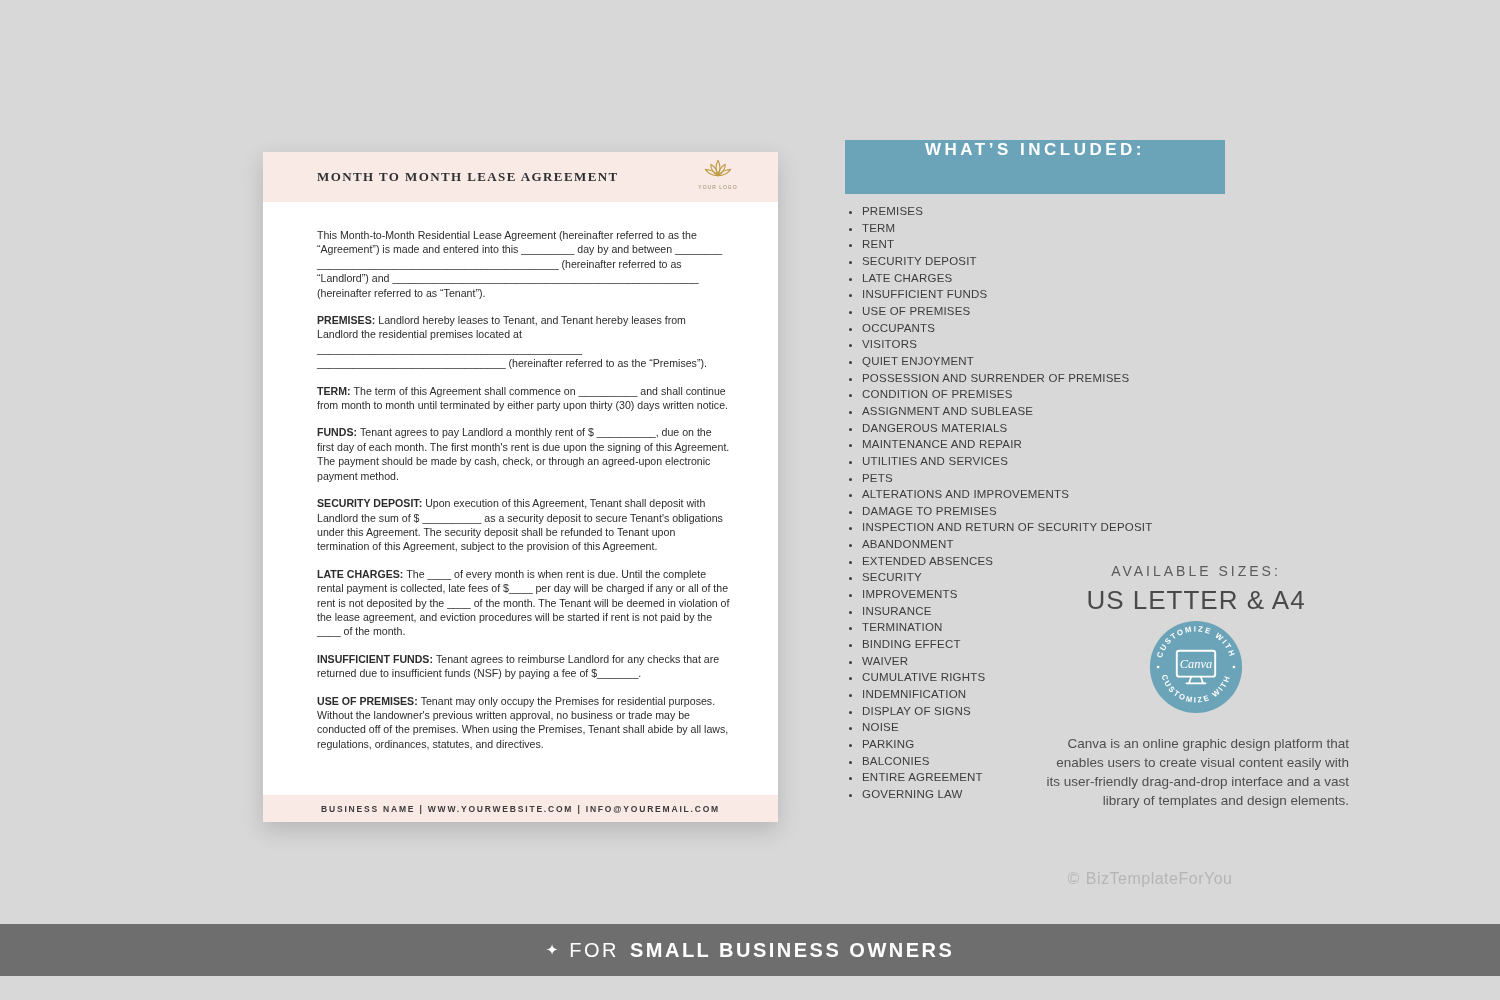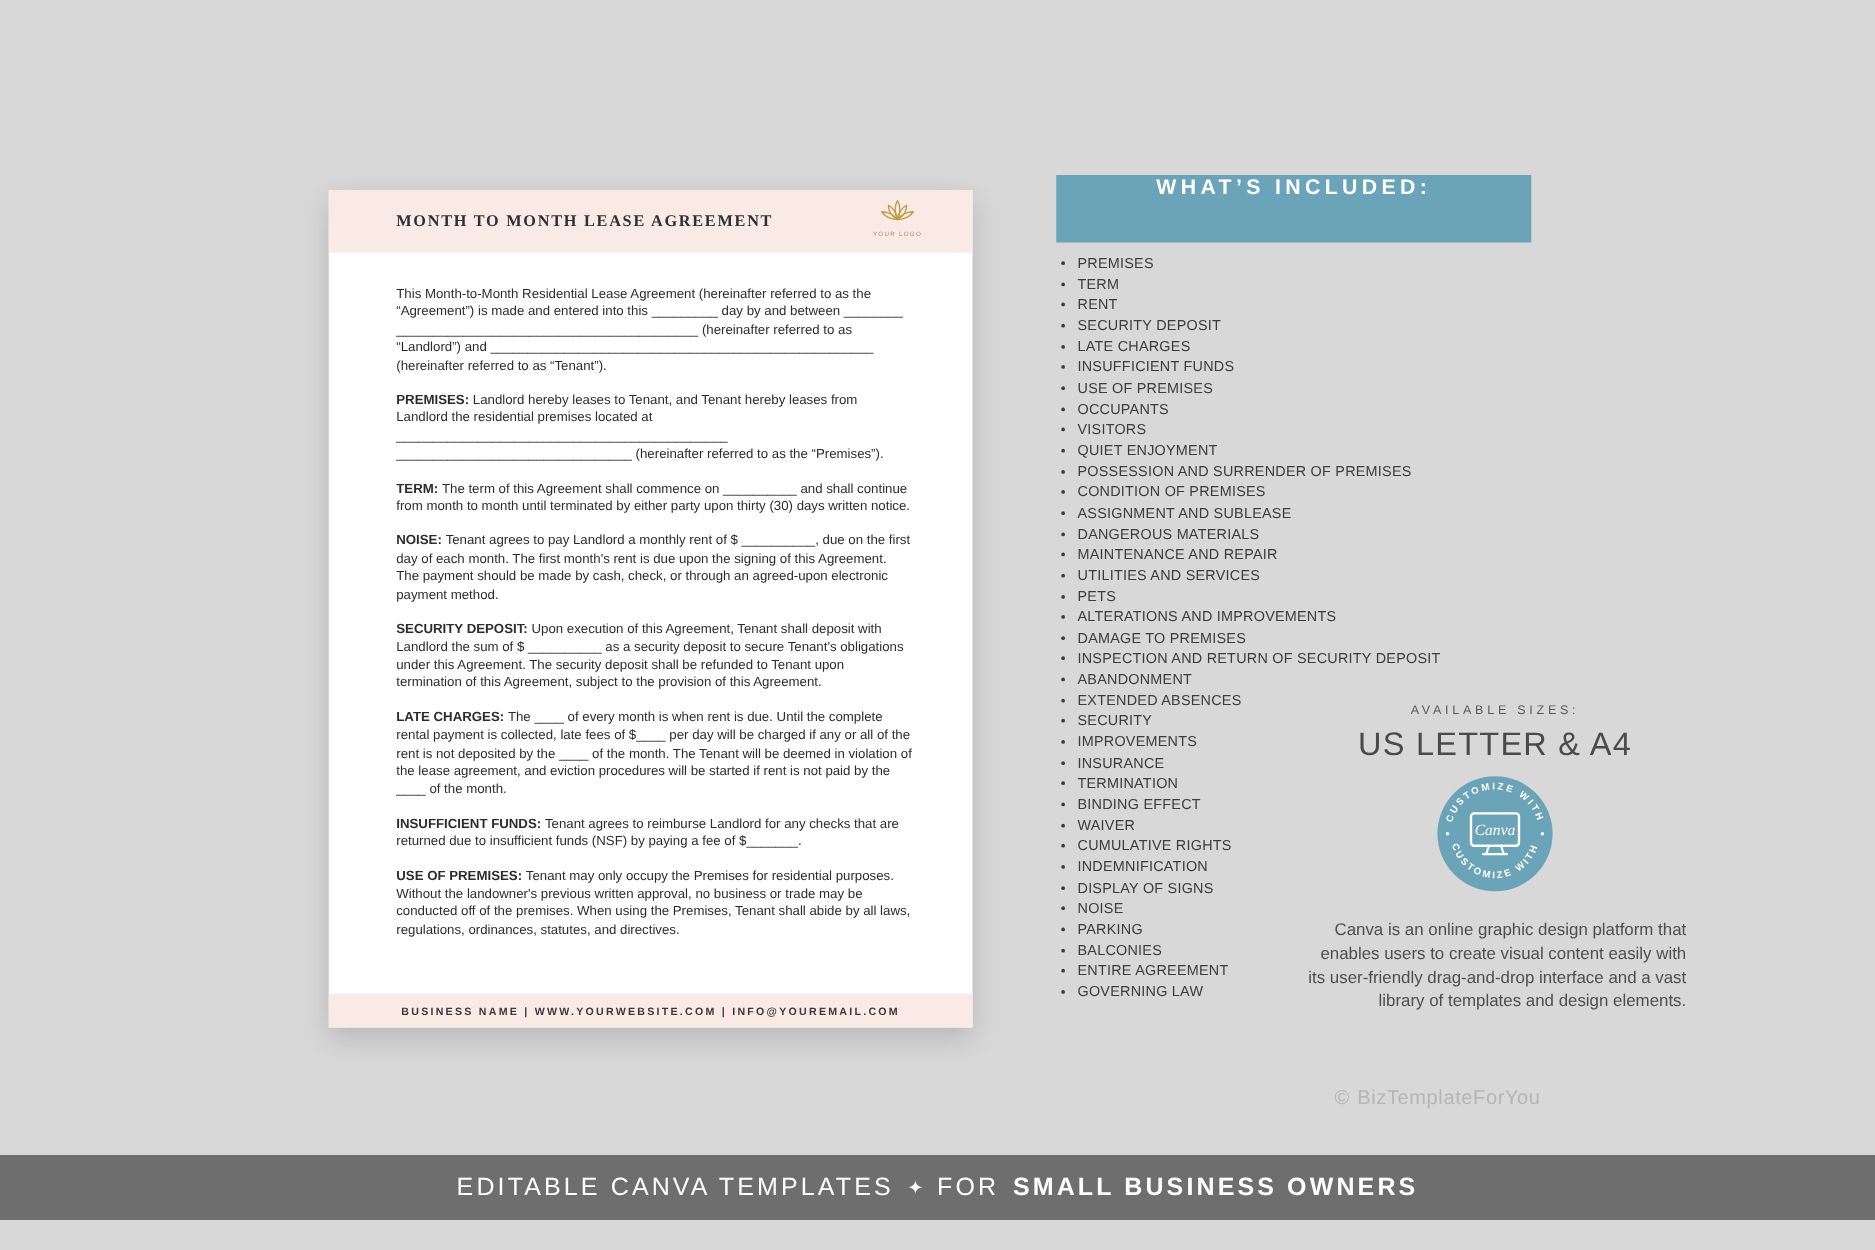--- a/index.html
+++ b/index.html
@@ -34,21 +34,21 @@
                   display:flex; align-items:flex-start; justify-content:center; }
   .included-bar span { color:#ffffff; font-size:17px; letter-spacing:3.5px; font-weight:bold; }
 
   .included-list { position:absolute; left:845px; top:203px; width:420px; }
   .included-list ul { list-style:disc; padding-left:17px; margin:0; }
   .included-list li { font-size:11.5px; line-height:16.65px; color:#3c3c3c; letter-spacing:0.2px; }
   .included-list li::marker { color:#3c3c3c; }
 
   
   .sizes { position:absolute; left:1046px; top:563px; width:300px; text-align:center; }
-  .sizes-label { font-size:10px; letter-spacing:3px; color:#5a5a5a; }
+  .sizes-label { font-size:14px; letter-spacing:3px; color:#5a5a5a; }
   .sizes-value { margin-top:6px; font-size:26px; font-weight:normal; color:#4a4a4a; letter-spacing:1px; }
 
   .badge-wrap { position:absolute; left:1148px; top:619px; width:96px; height:96px; }
   .arc-text { font-family:"Liberation Sans", sans-serif; font-size:8px; font-weight:bold;
               letter-spacing:2px; fill:#ffffff; }
   .canva-script { font-family:"Liberation Serif", serif; font-style:italic; font-size:13px; fill:#ffffff; }
 
   .about { position:absolute; left:1043px; top:734px; width:306px; text-align:right;
            font-size:13.5px; line-height:19px; color:#4e4e4e; }
 
@@ -82,21 +82,21 @@
           </g>
         </svg>
         <span class="doc-logo-label">YOUR LOGO</span>
       </div>
     </div>
 
     <div class="doc-body">
       <p><b></b><span>This Month-to-Month Residential Lease Agreement (hereinafter referred to as the “Agreement”) is made and entered into this _________ day by and between ________ _________________________________________ (hereinafter referred to as “Landlord”) and ____________________________________________________ (hereinafter referred to as “Tenant”).</span></p>
       <p><b>PREMISES:</b><span>Landlord hereby leases to Tenant, and Tenant hereby leases from Landlord the residential premises located at _____________________________________________ ________________________________ (hereinafter referred to as the “Premises”).</span></p>
       <p><b>TERM:</b><span>The term of this Agreement shall commence on __________ and shall continue from month to month until terminated by either party upon thirty (30) days written notice.</span></p>
-      <p><b>NOISE:</b><span>Tenant agrees to pay Landlord a monthly rent of $ __________, due on the first day of each month. The first month's rent is due upon the signing of this Agreement. The payment should be made by cash, check, or through an agreed-upon electronic payment method.</span></p>
+      <p><b>FUNDS:</b><span>Tenant agrees to pay Landlord a monthly rent of $ __________, due on the first day of each month. The first month's rent is due upon the signing of this Agreement. The payment should be made by cash, check, or through an agreed-upon electronic payment method.</span></p>
       <p><b>SECURITY DEPOSIT:</b><span>Upon execution of this Agreement, Tenant shall deposit with Landlord the sum of $ __________ as a security deposit to secure Tenant's obligations under this Agreement. The security deposit shall be refunded to Tenant upon termination of this Agreement, subject to the provision of this Agreement.</span></p>
       <p><b>LATE CHARGES:</b><span>The ____ of every month is when rent is due. Until the complete rental payment is collected, late fees of $____ per day will be charged if any or all of the rent is not deposited by the ____ of the month. The Tenant will be deemed in violation of the lease agreement, and eviction procedures will be started if rent is not paid by the ____ of the month.</span></p>
       <p><b>INSUFFICIENT FUNDS:</b><span>Tenant agrees to reimburse Landlord for any checks that are returned due to insufficient funds (NSF) by paying a fee of $_______.</span></p>
       <p><b>USE OF PREMISES:</b><span>Tenant may only occupy the Premises for residential purposes. Without the landowner's previous written approval, no business or trade may be conducted off of the premises. When using the Premises, Tenant shall abide by all laws, regulations, ordinances, statutes, and directives.</span></p>
     </div>
 
     <div class="doc-footer">
       <span>BUSINESS NAME  |  WWW.YOURWEBSITE.COM  |  INFO@YOUREMAIL.COM</span>
     </div>
   </div>
@@ -170,19 +170,18 @@
     </svg>
   </div>
 
   <div class="about">Canva is an online graphic design platform that enables users to create visual content easily with its user-friendly drag-and-drop interface and a vast library of templates and design elements.</div>
 
   <div class="credit">
     <span class="sym">©</span><span>BizTemplateForYou</span>
   </div>
 
   <div class="bottom-bar">
-    <span>EDITABLE CANVA TEMPLATES</span>
     <span class="star">✦</span>
     <span>FOR</span>
     <span class="bold">SMALL BUSINESS OWNERS</span>
   </div>
 
 </div>
 
 </body></html>

